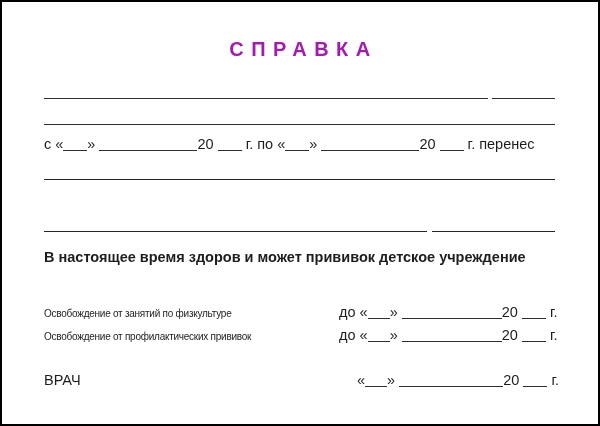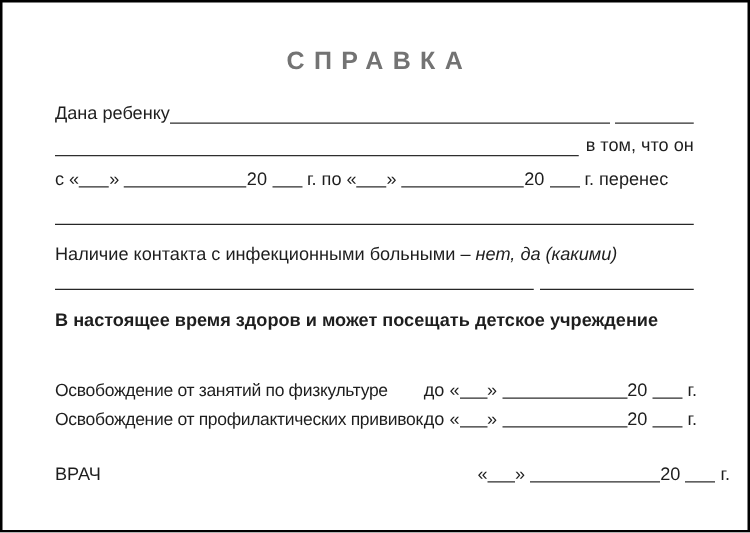--- a/index.html
+++ b/index.html
@@ -12,93 +12,87 @@
     font-family:"Liberation Sans", sans-serif;
     color:#1e1e1e;
     overflow:hidden;
   }
   .title{
     position:absolute;top:36px;left:0;right:0;
     text-align:center;
     font-size:20px;font-weight:bold;
     letter-spacing:7.5px;
     padding-left:7px;
-    color:#737373;
+    color:#a21caf;
   }
   .row{
     position:absolute;left:42px;right:43px;
     height:19px;line-height:19px;
     font-size:14.5px;
     white-space:nowrap;
   }
   .flexrow{display:flex;align-items:flex-end;}
   .fill{flex:1 1 auto;border-bottom:1.5px solid #2e2e2e;margin-bottom:2px;}
   .fill-fixed{flex:0 0 auto;border-bottom:1.5px solid #2e2e2e;margin-bottom:2px;}
   .bl{display:inline-block;border-bottom:1.4px solid #2e2e2e;height:13px;vertical-align:-2px;}
   .w22{width:22px;} .w24{width:24px;} .w26{width:26px;}
   .w96{width:96px;} .w98{width:98px;} .w100{width:100px;} .w104{width:104px;}
   .hline{position:absolute;left:42px;right:43px;border-top:1.5px solid #262626;}
   .hline-split{position:absolute;left:42px;right:43px;display:flex;}
   .hseg1{flex:0 0 383px;border-top:1.5px solid #262626;}
   .hgap{flex:0 0 5px;}
   .hseg2{flex:1 1 auto;border-top:1.5px solid #262626;}
   .bold{font-weight:bold;}
   .it{font-style:italic;}
-  .tight{display:inline-block;width:291px;font-size:14px;letter-spacing:-0.25px;}
+  .tight{display:inline-block;width:291px;font-size:10px;letter-spacing:-0.25px;}
   .mL6{margin-left:6px;}
   .seg2{width:63px;margin-left:4px;}
-  .docgroup{position:absolute;left:313px;top:0;white-space:nowrap;margin-left:25px;}
+  .docgroup{position:absolute;left:313px;top:0;white-space:nowrap;}
 </style>
 </head>
 <body>
 
 <div class="sheet">
 
   <div class="title">СПРАВКА</div>
 
   <div class="row flexrow" style="top:80px">
-    <span>Дана ребенку</span>
     <span class="fill"></span>
     <span class="fill-fixed seg2"></span>
   </div>
 
   <div class="row flexrow" style="top:106px">
     <span class="fill"></span>
-    <span class="mL6">в том, что он</span>
   </div>
 
   <div class="row" style="top:133px">
     <span>с</span>
     <span>«</span><span class="bl w24"></span><span>»</span>
     <span class="bl w98"></span><span>20</span>
     <span class="bl w24"></span>
     <span>г.</span>
     <span>по</span>
     <span>«</span><span class="bl w24"></span><span>»</span>
     <span class="bl w98"></span><span>20</span>
     <span class="bl w24"></span>
     <span>г.</span>
     <span>перенес</span>
   </div>
 
   <div class="hline" style="top:177px"></div>
 
-  <div class="row" style="top:193px">
-    <span>Наличие контакта с инфекционными больными –</span>
-    <span class="it">нет, да (какими)</span>
-  </div>
 
   <div class="hline-split" style="top:229px">
     <span class="hseg1"></span>
     <span class="hgap"></span>
     <span class="hseg2"></span>
   </div>
 
   <div class="row bold" style="top:246px">
-    <span>В настоящее время здоров и может посещать детское учреждение</span>
+    <span>В настоящее время здоров и может прививок детское учреждение</span>
   </div>
 
 
   <div class="row" style="top:301px">
     <span class="tight">Освобождение от занятий по физкультуре</span>
     <span>до</span>
     <span>«</span><span class="bl w22"></span><span>»</span>
     <span class="bl w100"></span><span>20</span>
     <span class="bl w24"></span>
     <span>г.</span>

